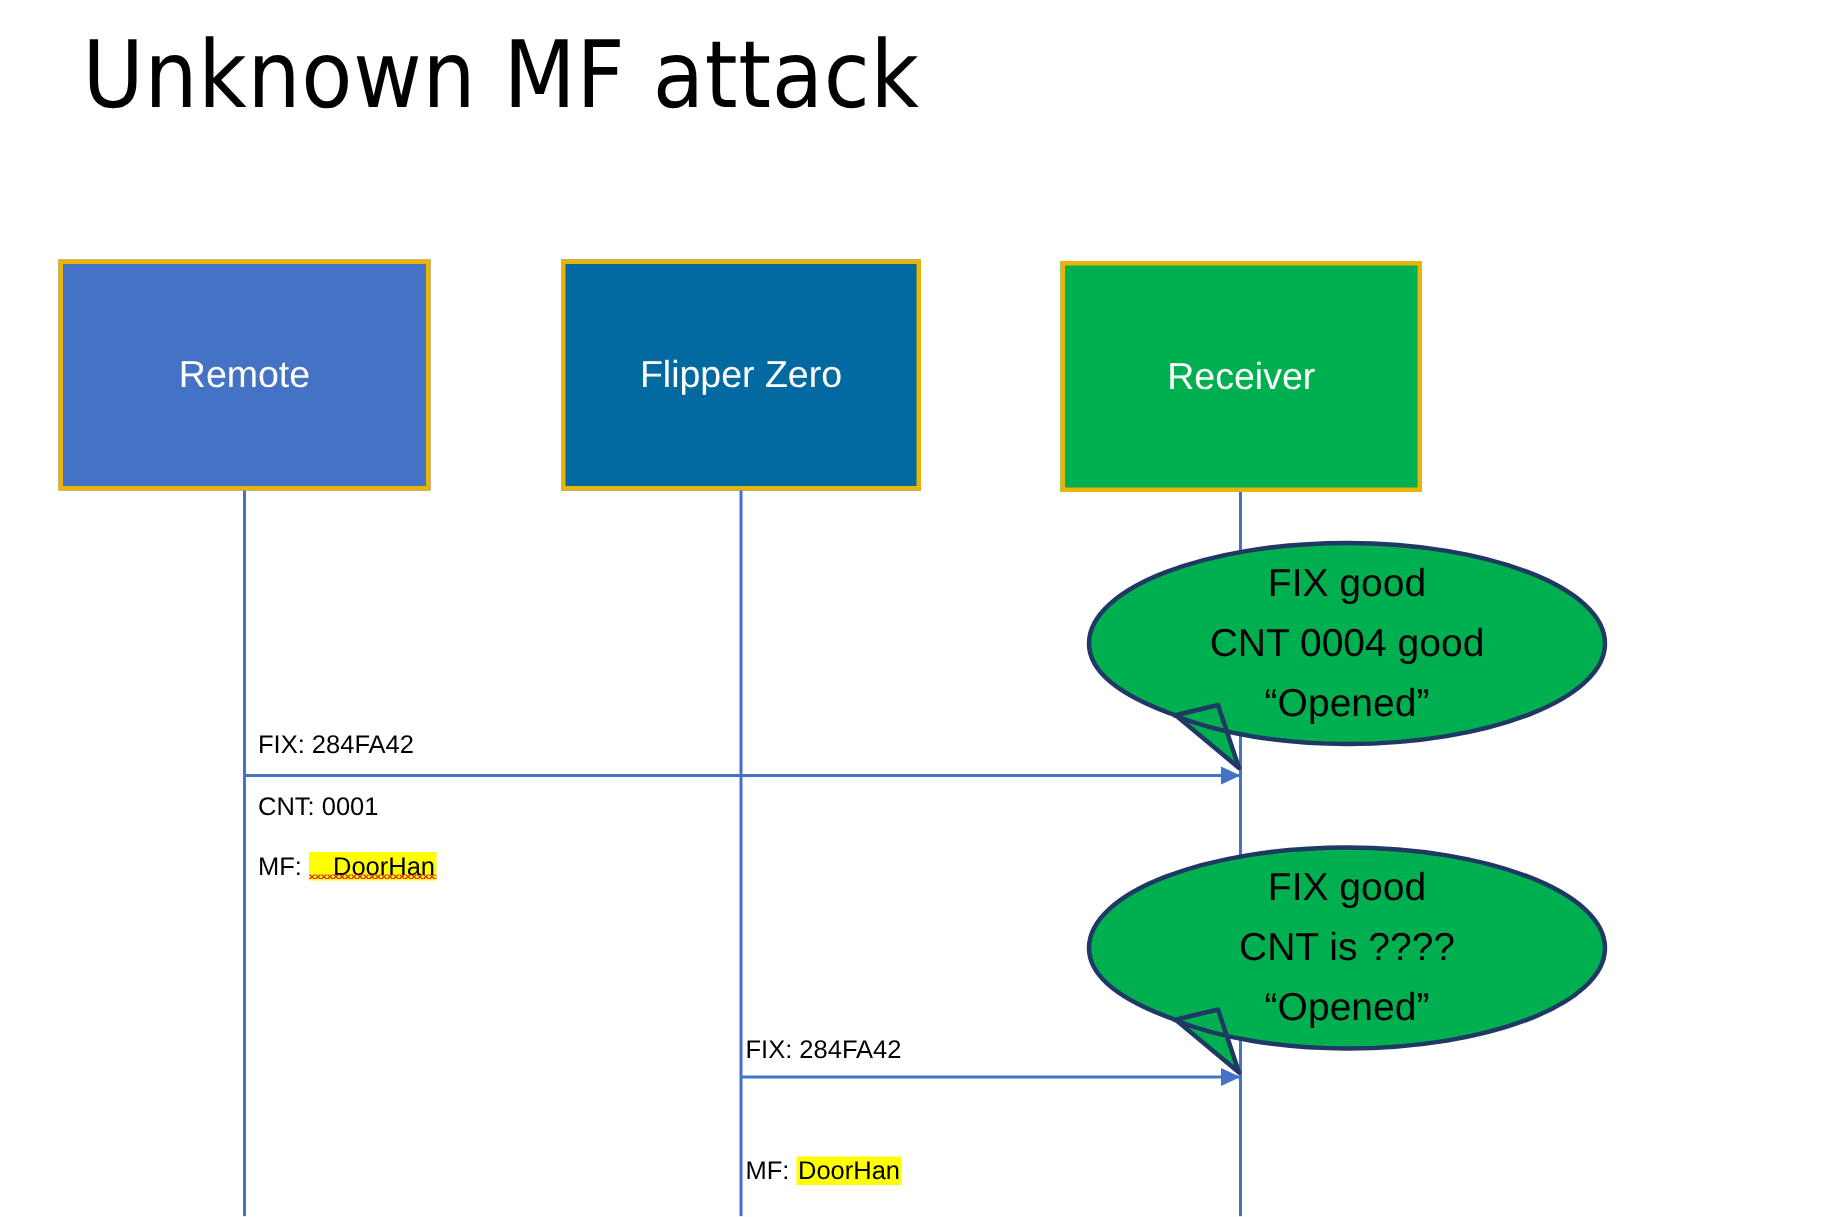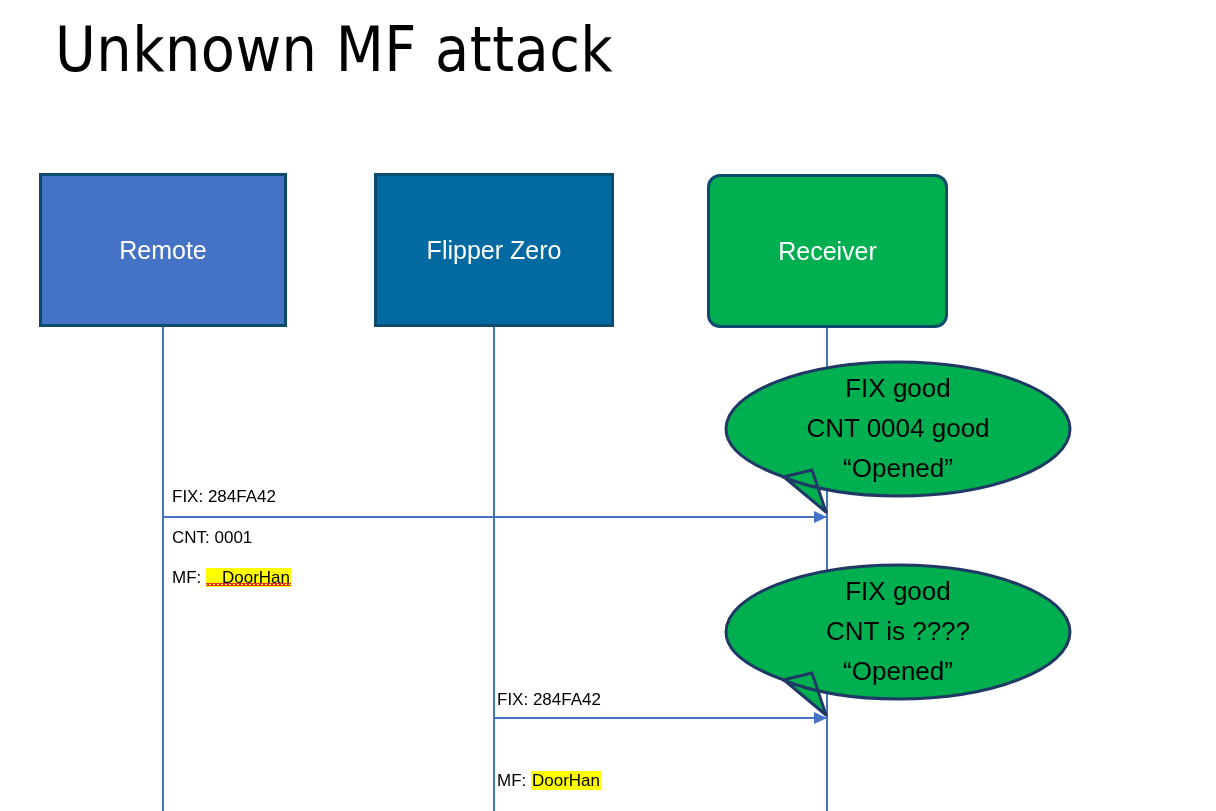--- a/index.html
+++ b/index.html
@@ -30,36 +30,36 @@
     color: #000000;
     letter-spacing: 0.5px;
     white-space: nowrap;
     font-family: "DejaVu Sans Condensed", "Liberation Sans Narrow", "Liberation Sans", sans-serif;
   }
 
   
   .actor-box {
     position: absolute;
     box-sizing: border-box;
-    border: 3px solid #0c4a6e;
+    border: 3px solid #eab308;
     display: flex;
     align-items: center;
     justify-content: center;
   }
   .actor-box .actor-label {
     color: #ffffff;
     font-size: 25px;
     line-height: 30px;
     font-weight: 400;
     text-align: center;
     white-space: nowrap;
   }
   #box-remote  { left: 39px;  top: 173px; width: 248px; height: 154px; background: #4472C4; }
   #box-flipper { left: 374px; top: 173px; width: 240px; height: 154px; background: #0369a1; }
-  #box-receiver{ left: 707px; top: 174px; width: 241px; height: 154px; background: #00B050; border-radius: 13px; }
+  #box-receiver{ left: 707px; top: 174px; width: 241px; height: 154px; background: #00B050; }
 
   
   .lifeline {
     position: absolute;
     width: 2px;
     background: #4472C4;
   }
   #lifeline-remote  { left: 162px; top: 327px; height: 484px; }
   #lifeline-flipper { left: 493px; top: 327px; height: 484px; }
   #lifeline-receiver{ left: 826px; top: 328px; height: 483px; }

